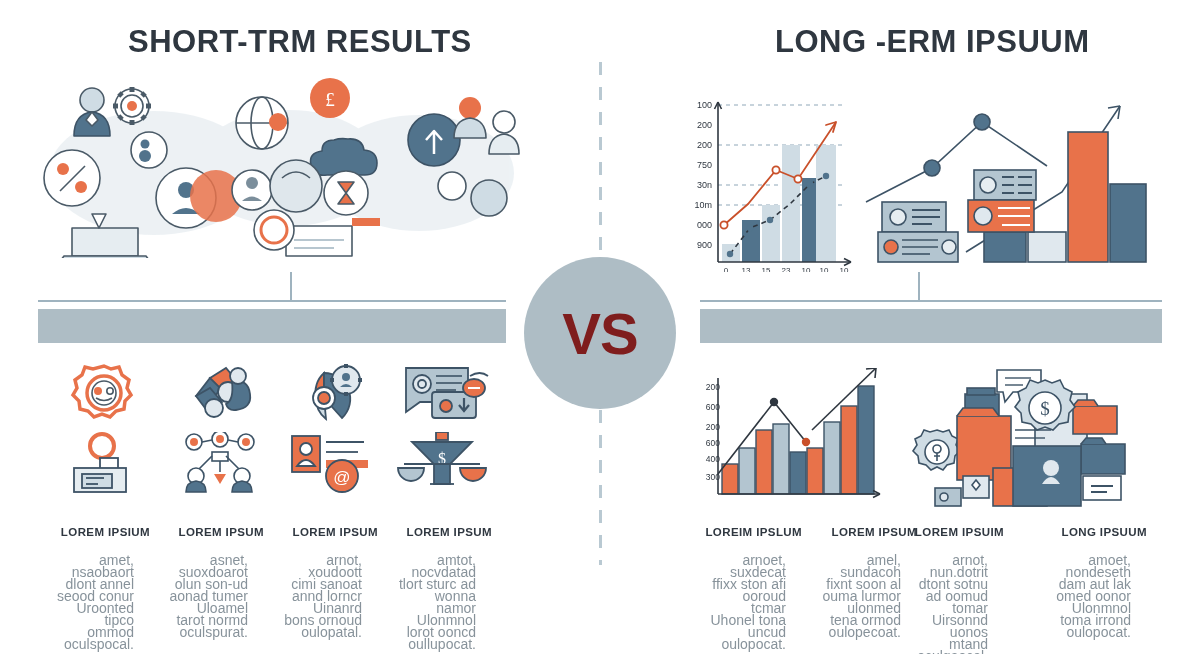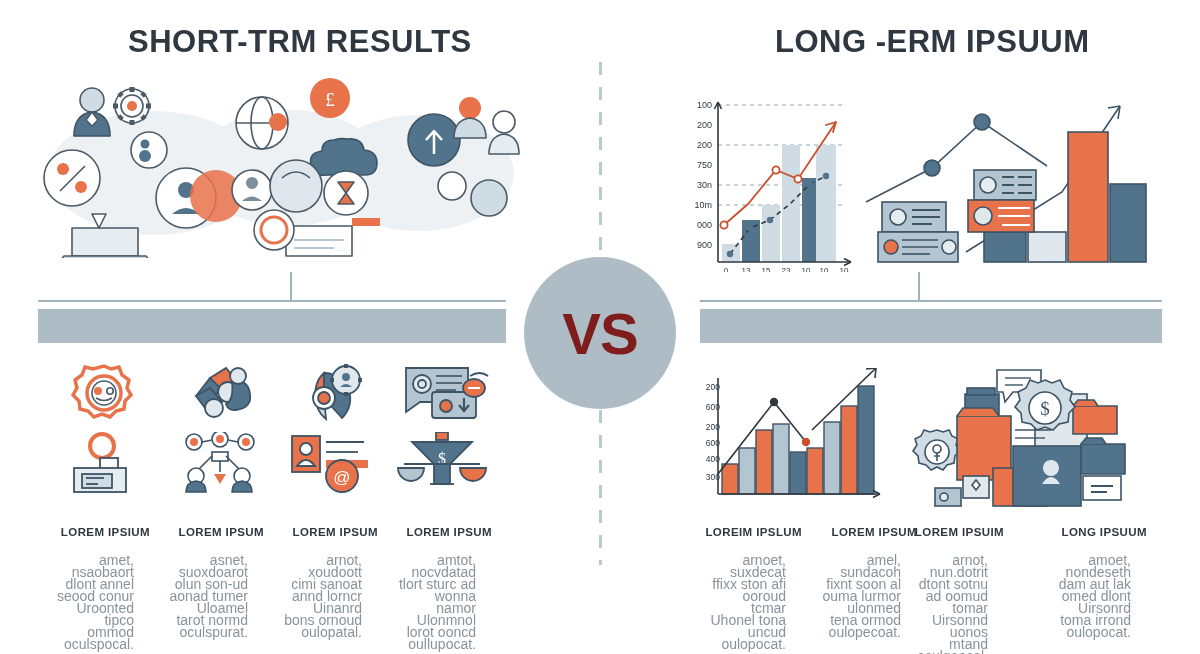--- a/index.html
+++ b/index.html
@@ -561,16 +561,16 @@
   <div class="txt-block" style="left:805px;top:526px;">
     <h4>LOREM IPSUM</h4>
     <p class="blur-text">amel, sundacoh fixnt soon al ouma lurmor ulonmed tena ormod oulopecoat.</p>
   </div>
   <div class="txt-block" style="left:892px;top:526px;">
     <h4>LOREM IPSUIM</h4>
     <p class="blur-text">arnot, nun.dotrit dtont sotnu ad oomud tomar Uirsonnd uonos mtand oculgaocal.</p>
   </div>
   <div class="txt-block" style="left:1035px;top:526px;">
     <h4>LONG IPSUUM</h4>
-    <p class="blur-text">amoet, nondeseth dam aut lak omed dlont Uirsonrd toma irrond oulopocat.</p>
+    <p class="blur-text">amoet, nondeseth dam aut lak omed oonor Ulonmnol toma irrond oulopocat.</p>
   </div>
 
 </div>
 
 </body></html>

